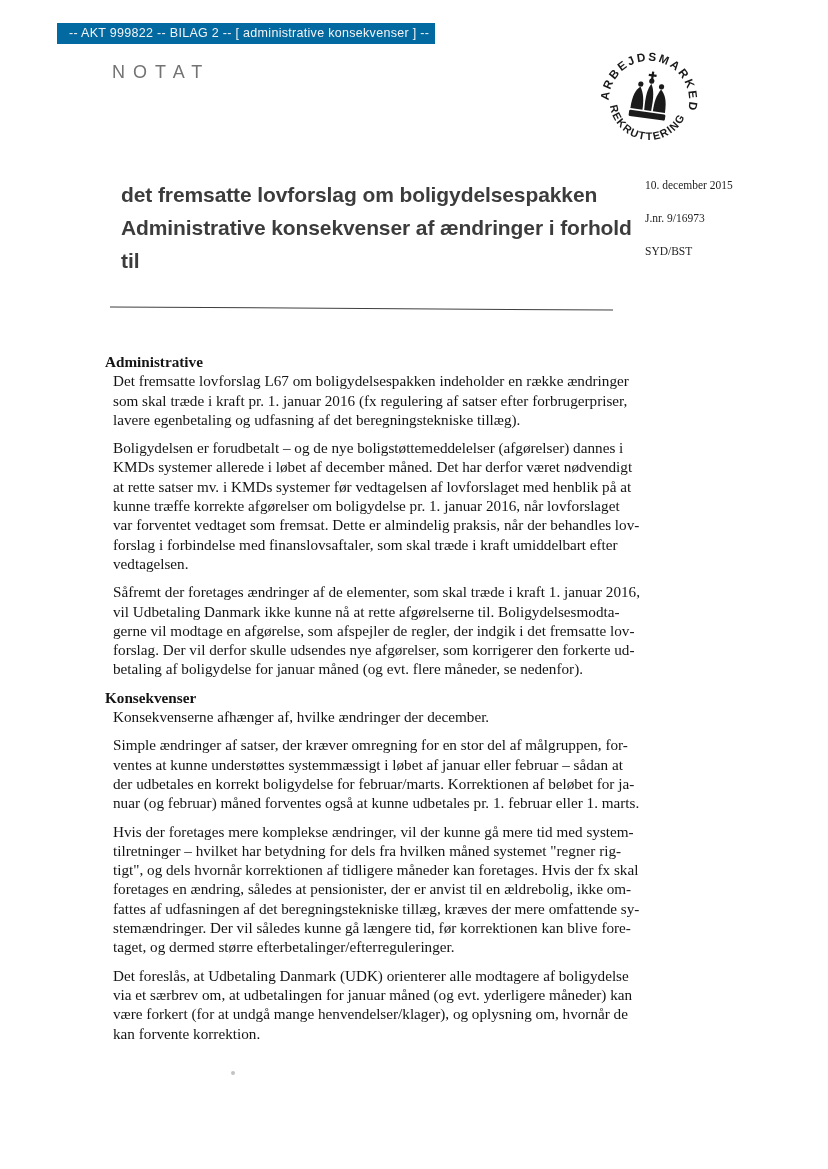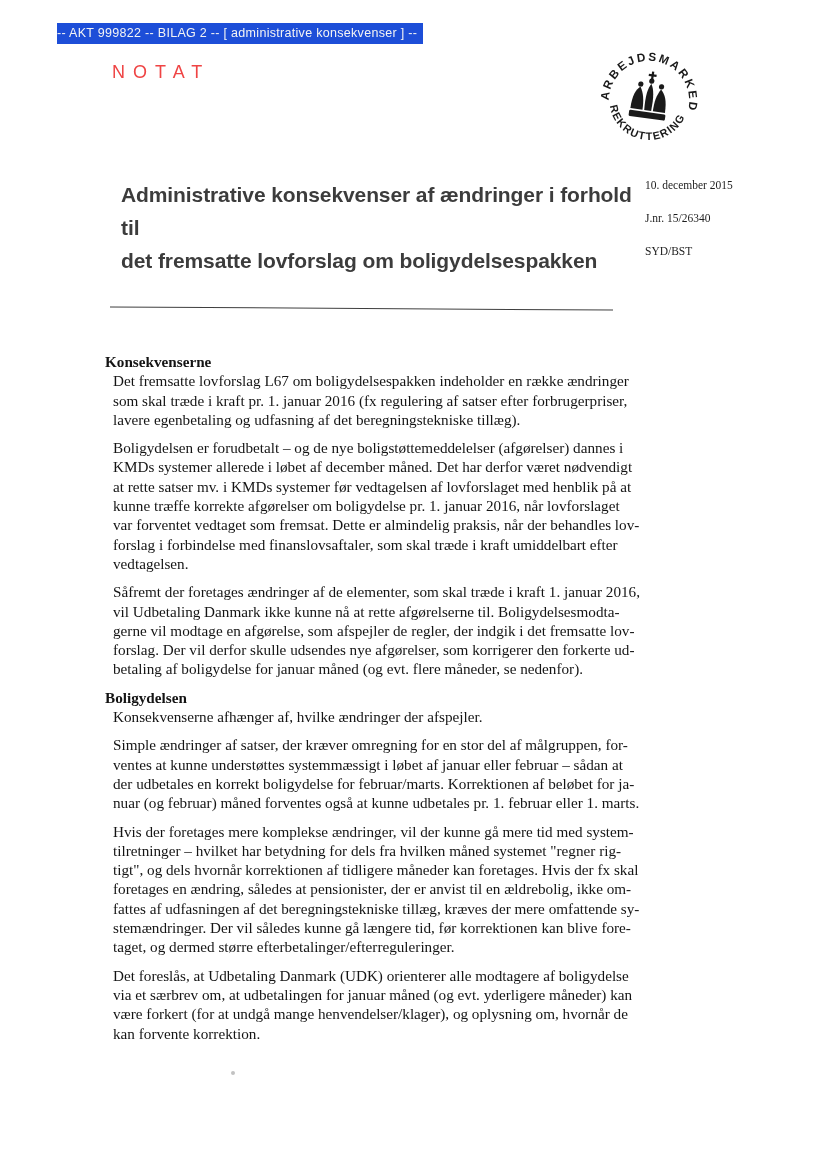--- a/index.html
+++ b/index.html
@@ -10,36 +10,36 @@
     margin: 0 auto;
     background: #ffffff;
     font-family: "Liberation Serif", serif;
     color: #141414;
     overflow: hidden;
   }
   .header-bar {
     position: absolute;
     left: 57px;
     top: 23px;
-    background: #1d4ed8;
+    background: #0369a1;
     color: #f4f4f4;
     font-family: "Liberation Sans", sans-serif;
     font-size: 12.5px;
     letter-spacing: 0.3px;
-    padding: 3px 6px 4px 0;
+    padding: 3px 6px 4px 12px;
     white-space: nowrap;
   }
   .kicker {
     position: absolute;
     left: 112px;
     top: 62px;
     font-family: "Liberation Sans", sans-serif;
     font-size: 18px;
     letter-spacing: 8px;
-    color: #ef4444;
+    color: #737373;
   }
   .stamp {
     position: absolute;
     left: 584px;
     top: 40px;
     width: 130px;
     height: 122px;
   }
   .title {
     position: absolute;
@@ -132,56 +132,56 @@
           <path d="M50 81 C50 66 53 60 58 55 C62.5 62 64 70 64 81 Z"></path>
           <path d="M66 81 C65 64 66.5 56 70 50 C73.5 56 75 64 74 81 Z"></path>
           <path d="M76 81 C76 70 77.5 62 82 55 C87 60 90 66 90 81 Z"></path>
           <rect x="49" y="83" width="42" height="7" rx="1.5"></rect>
         </g>
       </g>
     </svg>
   </div>
 
   <div class="title">
+    <div>det fremsatte lovforslag om boligydelsespakken</div>
     <div>Administrative konsekvenser af ændringer i forhold til</div>
-    <div>det fremsatte lovforslag om boligydelsespakken</div>
   </div>
 
   <div class="meta">
     <div class="meta-line">10. december 2015</div>
-    <div class="meta-line">J.nr. 15/26340</div>
+    <div class="meta-line">J.nr. 9/16973</div>
     <div class="meta-line">SYD/BST</div>
   </div>
 
   <div class="divider"></div>
 
   <div class="body">
 
     <section>
-      <h3>Konsekvenserne</h3>
+      <h3>Administrative</h3>
       <p>Det fremsatte lovforslag L67 om boligydelsespakken indeholder en række ændringer
 som skal træde i kraft pr. 1. januar 2016 (fx regulering af satser efter forbrugerpriser,
 lavere egenbetaling og udfasning af det beregningstekniske tillæg).</p>
       <p>Boligydelsen er forudbetalt – og de nye boligstøttemeddelelser (afgørelser) dannes i
 KMDs systemer allerede i løbet af december måned. Det har derfor været nødvendigt
 at rette satser mv. i KMDs systemer før vedtagelsen af lovforslaget med henblik på at
 kunne træffe korrekte afgørelser om boligydelse pr. 1. januar 2016, når lovforslaget
 var forventet vedtaget som fremsat. Dette er almindelig praksis, når der behandles lov-
 forslag i forbindelse med finanslovsaftaler, som skal træde i kraft umiddelbart efter
 vedtagelsen.</p>
       <p>Såfremt der foretages ændringer af de elementer, som skal træde i kraft 1. januar 2016,
 vil Udbetaling Danmark ikke kunne nå at rette afgørelserne til. Boligydelsesmodta-
 gerne vil modtage en afgørelse, som afspejler de regler, der indgik i det fremsatte lov-
 forslag. Der vil derfor skulle udsendes nye afgørelser, som korrigerer den forkerte ud-
 betaling af boligydelse for januar måned (og evt. flere måneder, se nedenfor).</p>
     </section>
 
     <section>
-      <h3>Boligydelsen</h3>
-      <p>Konsekvenserne afhænger af, hvilke ændringer der afspejler.</p>
+      <h3>Konsekvenser</h3>
+      <p>Konsekvenserne afhænger af, hvilke ændringer der december.</p>
       <p>Simple ændringer af satser, der kræver omregning for en stor del af målgruppen, for-
 ventes at kunne understøttes systemmæssigt i løbet af januar eller februar – sådan at
 der udbetales en korrekt boligydelse for februar/marts. Korrektionen af beløbet for ja-
 nuar (og februar) måned forventes også at kunne udbetales pr. 1. februar eller 1. marts.</p>
       <p>Hvis der foretages mere komplekse ændringer, vil der kunne gå mere tid med system-
 tilretninger – hvilket har betydning for dels fra hvilken måned systemet "regner rig-
 tigt", og dels hvornår korrektionen af tidligere måneder kan foretages. Hvis der fx skal
 foretages en ændring, således at pensionister, der er anvist til en ældrebolig, ikke om-
 fattes af udfasningen af det beregningstekniske tillæg, kræves der mere omfattende sy-
 stemændringer. Der vil således kunne gå længere tid, før korrektionen kan blive fore-

